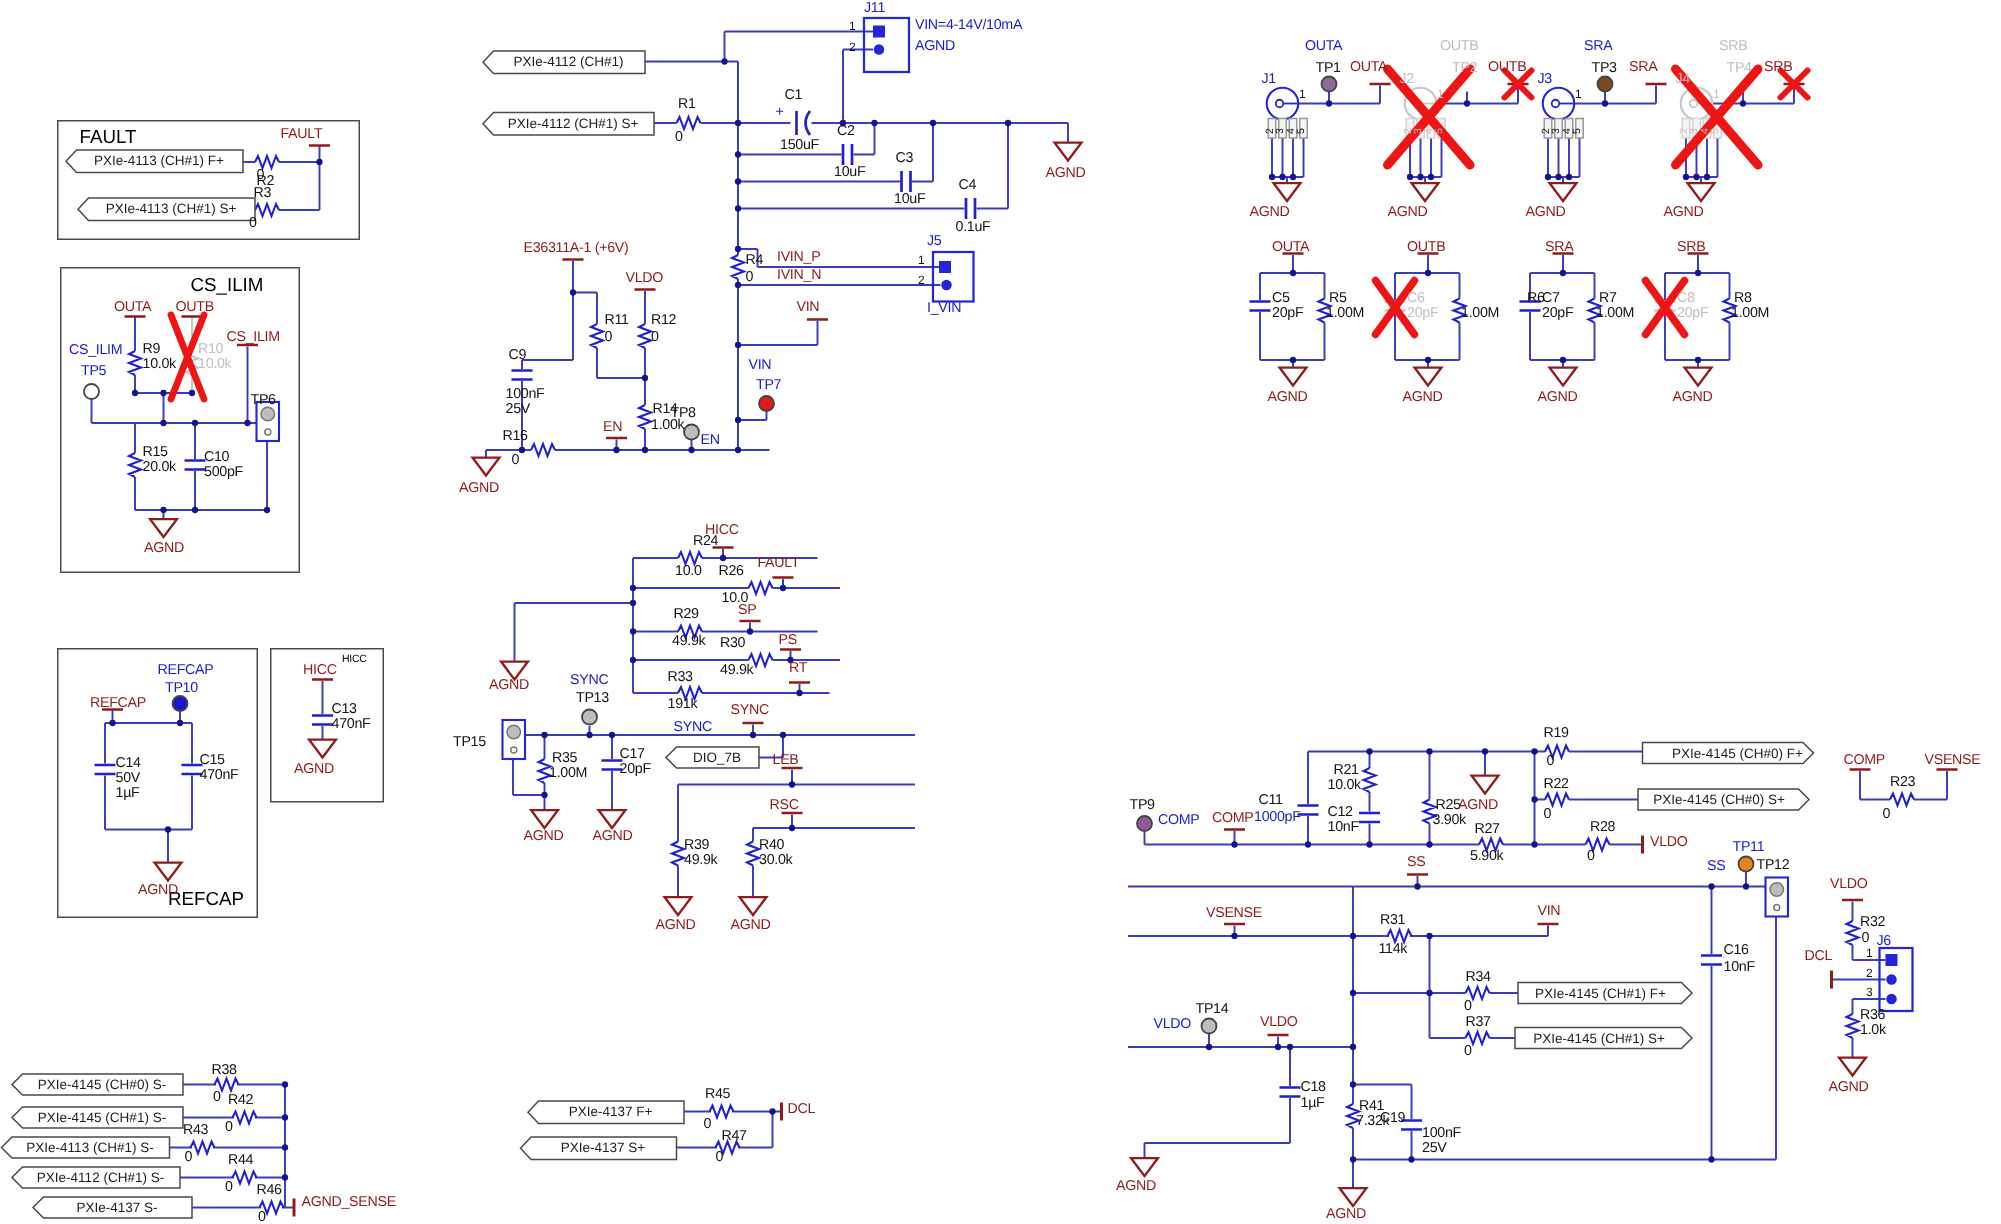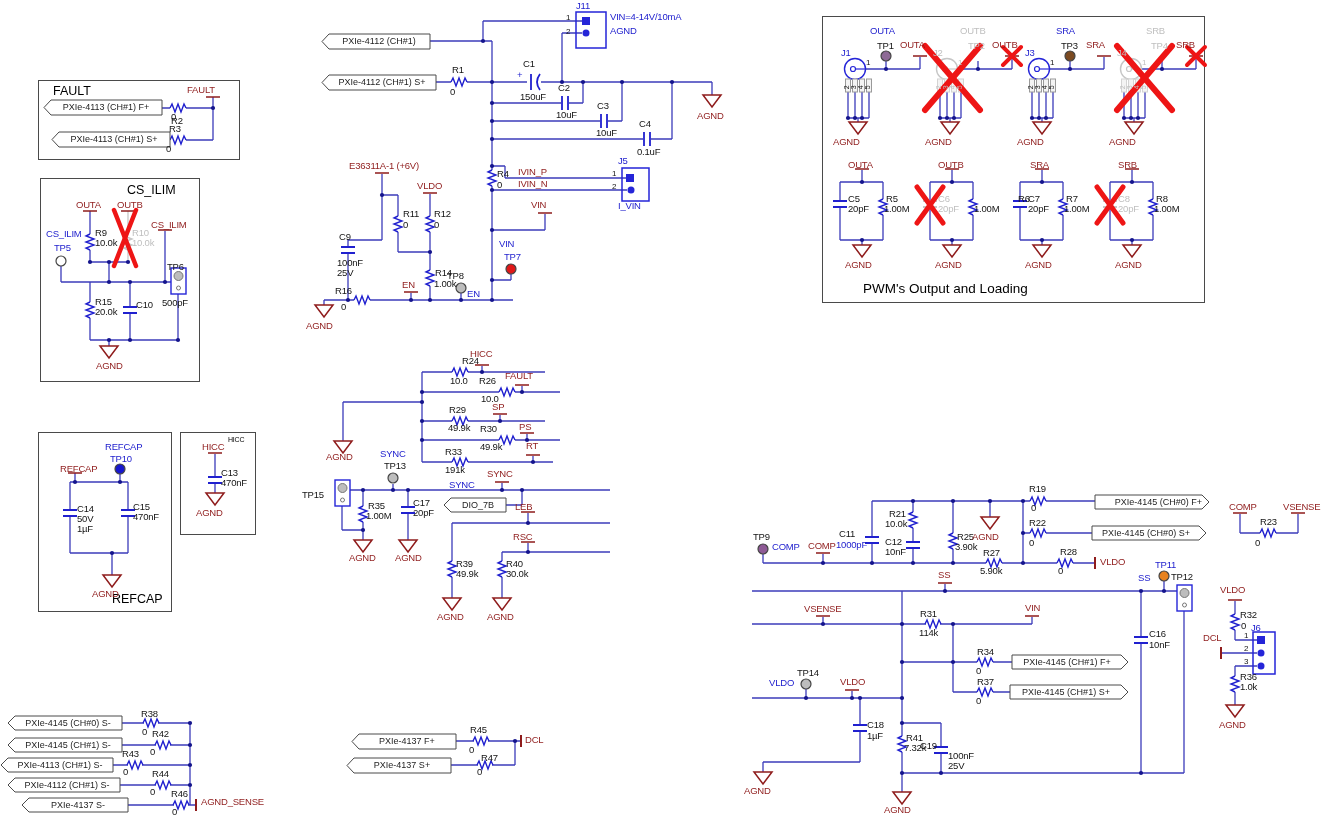--- a/index.html
+++ b/index.html
@@ -27,23 +27,20 @@
     <span class="lb t12 boxtitle" style="left:14px;top:4px">FAULT</span>
   </div>
   <div class="box" style="left:40px;top:178px;width:160px;height:204px">
     <span class="lb t12 boxtitle" style="left:86px;top:5px">CS_ILIM</span>
   </div>
   <div class="box" style="left:38px;top:432px;width:134px;height:180px">
     <span class="lb t12 boxtitle" style="left:73px;top:160px">REFCAP</span>
   </div>
   <div class="box" style="left:180px;top:432px;width:76px;height:103px">
     <span class="lb f7 boxtitle" style="left:47px;top:3px;color:#000">HICC</span>
-  </div>
-  <div class="box" style="left:822px;top:16px;width:383px;height:287px">
-    <span class="lb t13 boxtitle" style="left:40px;top:265px">PWM's Output and Loading</span>
   </div>
 
   <svg id="wires" width="1334" height="816" viewBox="0 0 1334 816">
       <path d="M162 108L170 108M186 108L213 108M213 97L213 140M186 140L213 140M90 211L90 234M90 250L90 262M90 262L128 262M109 262L109 282M61 266L61 282M61 282L171 282M165 231L165 282M90 282L90 302M90 318L90 340M130 282L130 306M130 314L130 340M90 340L178 340M178 291L178 340M109 340L109 346M75 473L75 482M120 474L120 482M70 482L128 482M70 482L70 509M70 517L70 553M128 482L128 509M128 517L128 553M70 553L128 553M112 553L112 575M215 454L215 476M215 484L215 493M430 41L492 41M483 21L483 41M483 21L582 21M562 33L582 33M562 33L562 82M492 41L492 170M492 186L492 300M436 82L451 82M467 82L527 82M541 82L712 82M712 82L712 95M492 103L561 103M569 103L583 103M583 82L583 103M492 121L600 121M608 121L622 121M622 82L622 121M492 139L643 139M651 139L672 139M672 82L672 139M382 174L382 240M382 195L398 195M398 195L398 216M382 240L348 240M348 240L348 246M348 254L348 300M430 194L430 216M398 232L398 252M398 252L430 252M430 232L430 270M430 286L430 300M324 300L354 300M370 300L513 300M324 300L324 305M411 293L411 300M461 293L461 300M492 166L505 166M505 166L505 178M505 178L626 178M492 190L627 190M492 230L545 230M545 214L545 230M492 280L511 280M511 274L511 280M422 372L422 462M422 402L343 402M343 402L343 441M422 372L452 372M468 372L545 372M482 366L482 372M422 392L499 392M515 392L560 392M522 386L522 392M422 421L452 421M468 421L545 421M500 415L500 421M422 440L499 440M515 440L560 440M527 434L527 440M422 462L452 462M468 462L553 462M533 456L533 462M350 490L610 490M393 484L393 490M363 490L363 506M363 522L363 540M408 490L408 506M408 514L408 540M342 503L342 530M342 530L363 530M502 483L502 490M506 505L522 505M522 490L522 505M528 513L528 523M452 523L610 523M452 523L452 561M452 577L452 598M528 543L528 552M502 552L610 552M502 552L502 561M502 577L502 598M122 723L144 723M158 723L190 723M122 745L156 745M170 745L190 745M113 765L128 765M142 765L190 765M120 785L156 785M170 785L190 785M128 805L174 805M188 805L196 805M190 723L190 805M456 741L474 741M488 741L515 741M451 765L478 765M492 765L515 765M515 741L515 765M515 741L521 741M763 554L763 563M763 563L986 563M1002 563L1057 563M1073 563L1095 563M823 554L823 563M872 544L872 563M872 501L872 536M872 501L1030 501M1046 501L1095 501M1023 501L1023 563M1023 533L1030 533M1046 533L1092 533M913 501L913 512M913 528L913 541M913 549L913 563M953 501L953 533M953 549L953 563M990 501L990 517M1240 514L1240 533M1240 533L1260 533M1276 533L1298 533M1298 514L1298 533M752 591L1177 591M945 584L945 591M1164 581L1164 591M1141 591L1141 636M1141 644L1141 773M902 591L902 736M902 752L902 773M752 624L926 624M940 624L1032 624M1032 617L1032 624M823 617L823 624M953 624L953 692M902 662L953 662M953 662L977 662M993 662L1012 662M953 692L977 692M993 692L1010 692M752 698L902 698M806 689L806 698M852 691L852 698M860 698L860 724M860 732L860 762M860 762L763 762M763 762L763 772M902 723L941 723M941 723L941 746M941 754L941 773M902 773L1184 773M902 773L902 792M1184 606L1184 773M1235 601L1235 614M1235 630L1235 640M1235 640L1257 640M1221 653L1257 653M1257 666L1235 666M1235 666L1235 676M1235 692L1235 705M848 92L848 118M855 92L855 118M862 92L862 118M869 92L869 118M848 118L869 118M858 118L858 122M866 69L920 69M886 61L886 69M920 57L920 69M862 170L862 182M840 182L883 182M840 182L840 200M840 208L840 240M883 182L883 199M883 215L883 240M840 240L883 240M862 240L862 245M940 92L940 118M947 92L947 118M954 92L954 118M961 92L961 118M940 118L961 118M950 118L950 122M958 69L1012 69M978 61L978 69M1012 57L1012 69M952 170L952 182M930 182L973 182M930 182L930 200M930 208L930 240M973 182L973 199M973 215L973 240M930 240L973 240M952 240L952 245M1032 92L1032 118M1039 92L1039 118M1046 92L1046 118M1053 92L1053 118M1032 118L1053 118M1042 118L1042 122M1050 69L1104 69M1070 61L1070 69M1104 57L1104 69M1042 170L1042 182M1020 182L1063 182M1020 182L1020 200M1020 208L1020 240M1063 182L1063 199M1063 215L1063 240M1020 240L1063 240M1042 240L1042 245M1124 92L1124 118M1131 92L1131 118M1138 92L1138 118M1145 92L1145 118M1124 118L1145 118M1134 118L1134 122M1142 69L1196 69M1162 61L1162 69M1196 57L1196 69M1132 170L1132 182M1110 182L1153 182M1110 182L1110 200M1110 208L1110 240M1153 182L1153 199M1153 215L1153 240M1110 240L1153 240M1132 240L1132 245" stroke="#3c3cba" stroke-width="1.3" fill="none"></path>
       <path d="M128 211L128 234M128 250L128 262" stroke="#c6c6c6" stroke-width="1.3" fill="none"></path>
       <circle cx="213" cy="108" r="2.1" fill="#14148c"></circle>
       <circle cx="483" cy="41" r="2.1" fill="#14148c"></circle>
       <circle cx="562" cy="82" r="2.1" fill="#14148c"></circle>
       <circle cx="583" cy="82" r="2.1" fill="#14148c"></circle>
       <circle cx="622" cy="82" r="2.1" fill="#14148c"></circle>
@@ -294,21 +291,21 @@
       <span class="lb b" style="left: 54px; top: 243px;">TP5</span>
       <span class="lb" style="left: 95px; top: 228px;">R9</span>
       <span class="lb" style="left: 95px; top: 238px;">10.0k</span>
       <span class="lb g" style="left: 132px; top: 228px;">R10</span>
       <span class="lb g" style="left: 132px; top: 238px;">10.0k</span>
       <span class="lb r" style="left: 151px; top: 220px;">CS_ILIM</span>
       <span class="lb" style="left: 167px; top: 262px;">TP6</span>
       <span class="lb" style="left: 95px; top: 297px;">R15</span>
       <span class="lb" style="left: 95px; top: 307px;">20.0k</span>
       <span class="lb" style="left: 136px; top: 300px;">C10</span>
-      <span class="lb" style="left: 136px; top: 298px; margin-left: 26px;">500pF</span>
+      <span class="lb" style="left: 136px; top: 310px;">500pF</span>
       <span class="lb r" style="left: 96px; top: 361px;">AGND</span>
       <span class="lb b" style="left: 105px; top: 442px;">REFCAP</span>
       <span class="lb b" style="left: 110px; top: 454px;">TP10</span>
       <span class="lb r" style="left: 60px; top: 464px;">REFCAP</span>
       <span class="lb" style="left: 77px; top: 504px;">C14</span>
       <span class="lb" style="left: 77px; top: 514px;">50V</span>
       <span class="lb" style="left: 77px; top: 524px;">1µF</span>
       <span class="lb" style="left: 133px; top: 502px;">C15</span>
       <span class="lb" style="left: 133px; top: 512px;">470nF</span>
       <span class="lb r" style="left: 92px; top: 589px;">AGND</span>

